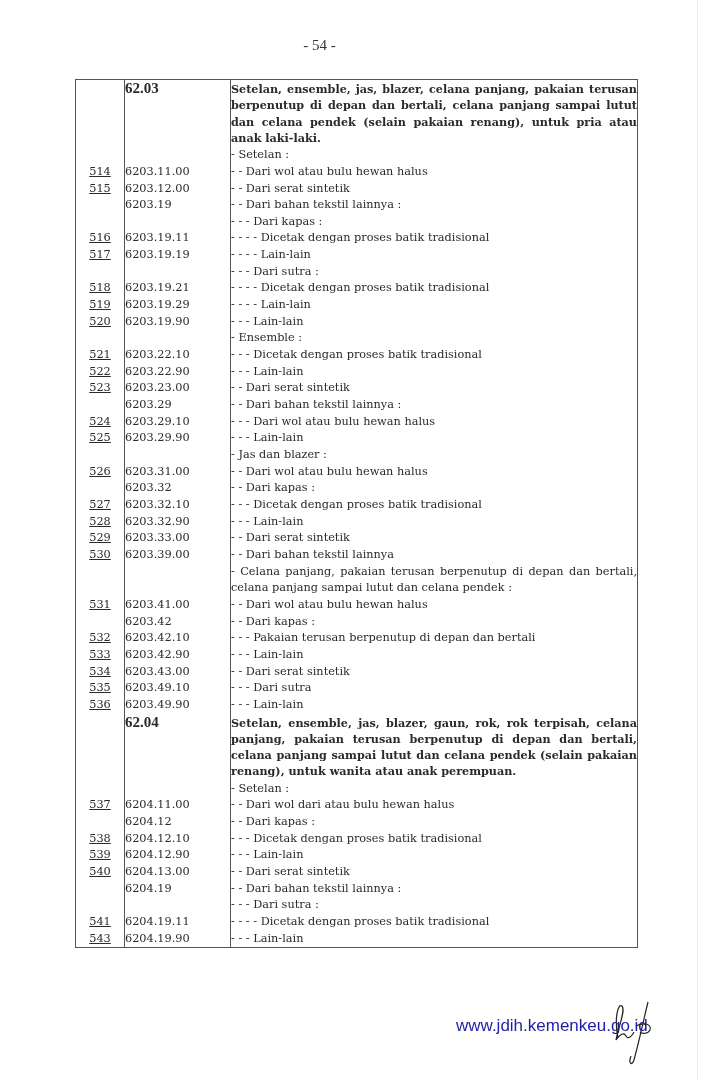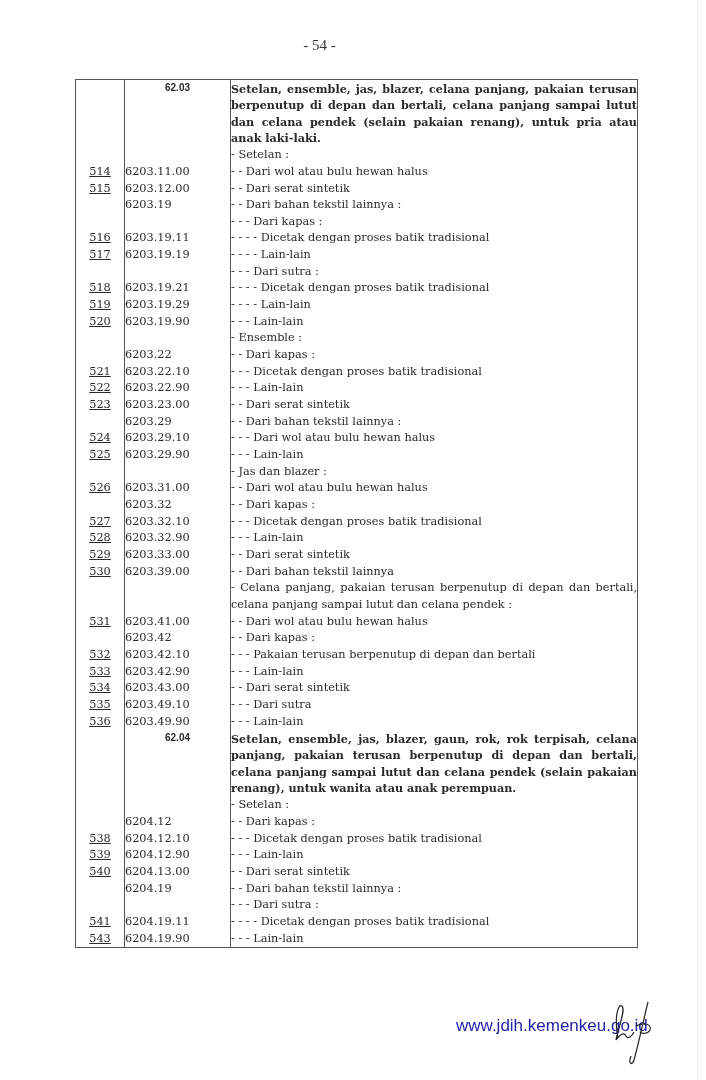--- a/index.html
+++ b/index.html
@@ -20,21 +20,21 @@
     }
     table.tariff col.c1 { width: 49px; }
     table.tariff col.c2 { width: 106px; }
     table.tariff col.c3 { width: 407px; }
     table.tariff td {
       padding: 0; vertical-align: top; border-left: 1.5px solid #555; border-right: 1.5px solid #555;
     }
     td.no { text-align: center; padding-right: 2px; text-decoration: underline; }
     td.code { padding-left: 6px; }
     td.desc { padding-left: 6px; padding-right: 5px; text-align: justify; }
-    tr.heading td.code { font-weight: bold; font-family: Liberation Sans, sans-serif; font-size: 10px; text-align: center; }
+    tr.heading td.code { font-weight: bold; font-family: Liberation Serif, serif; font-size: 15px; }
     tr.heading td.desc { font-weight: bold; font-size: 11.2px; padding-top: 1px; padding-bottom: 1px; line-height: 16.3px; }
     .website {
       position: absolute; left: 456px; top: 1016px;
       font-family: "Liberation Sans", sans-serif; font-size: 17px; color: #1f1fa8;
     }
     .signature { position: absolute; left: 604px; top: 998px; width: 60px; height: 70px; }
   </style>
 </head>
 <body>
 
@@ -108,25 +108,20 @@
     <td class="no">520</td>
     <td class="code">6203.19.90</td>
     <td class="desc">- - - Lain-lain</td>
   </tr>
       <tr>
     <td class="no"></td>
     <td class="code"></td>
     <td class="desc">- Ensemble :</td>
   </tr>
       <tr>
-    <td class="no"></td>
-    <td class="code">6203.22</td>
-    <td class="desc">- - Dari kapas :</td>
-  </tr>
-      <tr>
     <td class="no">521</td>
     <td class="code">6203.22.10</td>
     <td class="desc">- - - Dicetak dengan proses batik tradisional</td>
   </tr>
       <tr>
     <td class="no">522</td>
     <td class="code">6203.22.90</td>
     <td class="desc">- - - Lain-lain</td>
   </tr>
       <tr>
@@ -226,20 +221,25 @@
   </tr>
       <tr class="heading">
     <td class="no"></td>
     <td class="code">62.04</td>
     <td class="desc">Setelan, ensemble, jas, blazer, gaun, rok, rok terpisah, celana panjang, pakaian terusan berpenutup di depan dan bertali, celana panjang sampai lutut dan celana pendek (selain pakaian renang), untuk wanita atau anak perempuan.</td>
   </tr>
       <tr>
     <td class="no"></td>
     <td class="code"></td>
     <td class="desc">- Setelan :</td>
+  </tr>
+      <tr>
+    <td class="no">537</td>
+    <td class="code">6204.11.00</td>
+    <td class="desc">- - Dari wol dari atau bulu hewan halus</td>
   </tr>
       <tr>
     <td class="no"></td>
     <td class="code">6204.12</td>
     <td class="desc">- - Dari kapas :</td>
   </tr>
       <tr>
     <td class="no">538</td>
     <td class="code">6204.12.10</td>
     <td class="desc">- - - Dicetak dengan proses batik tradisional</td>

